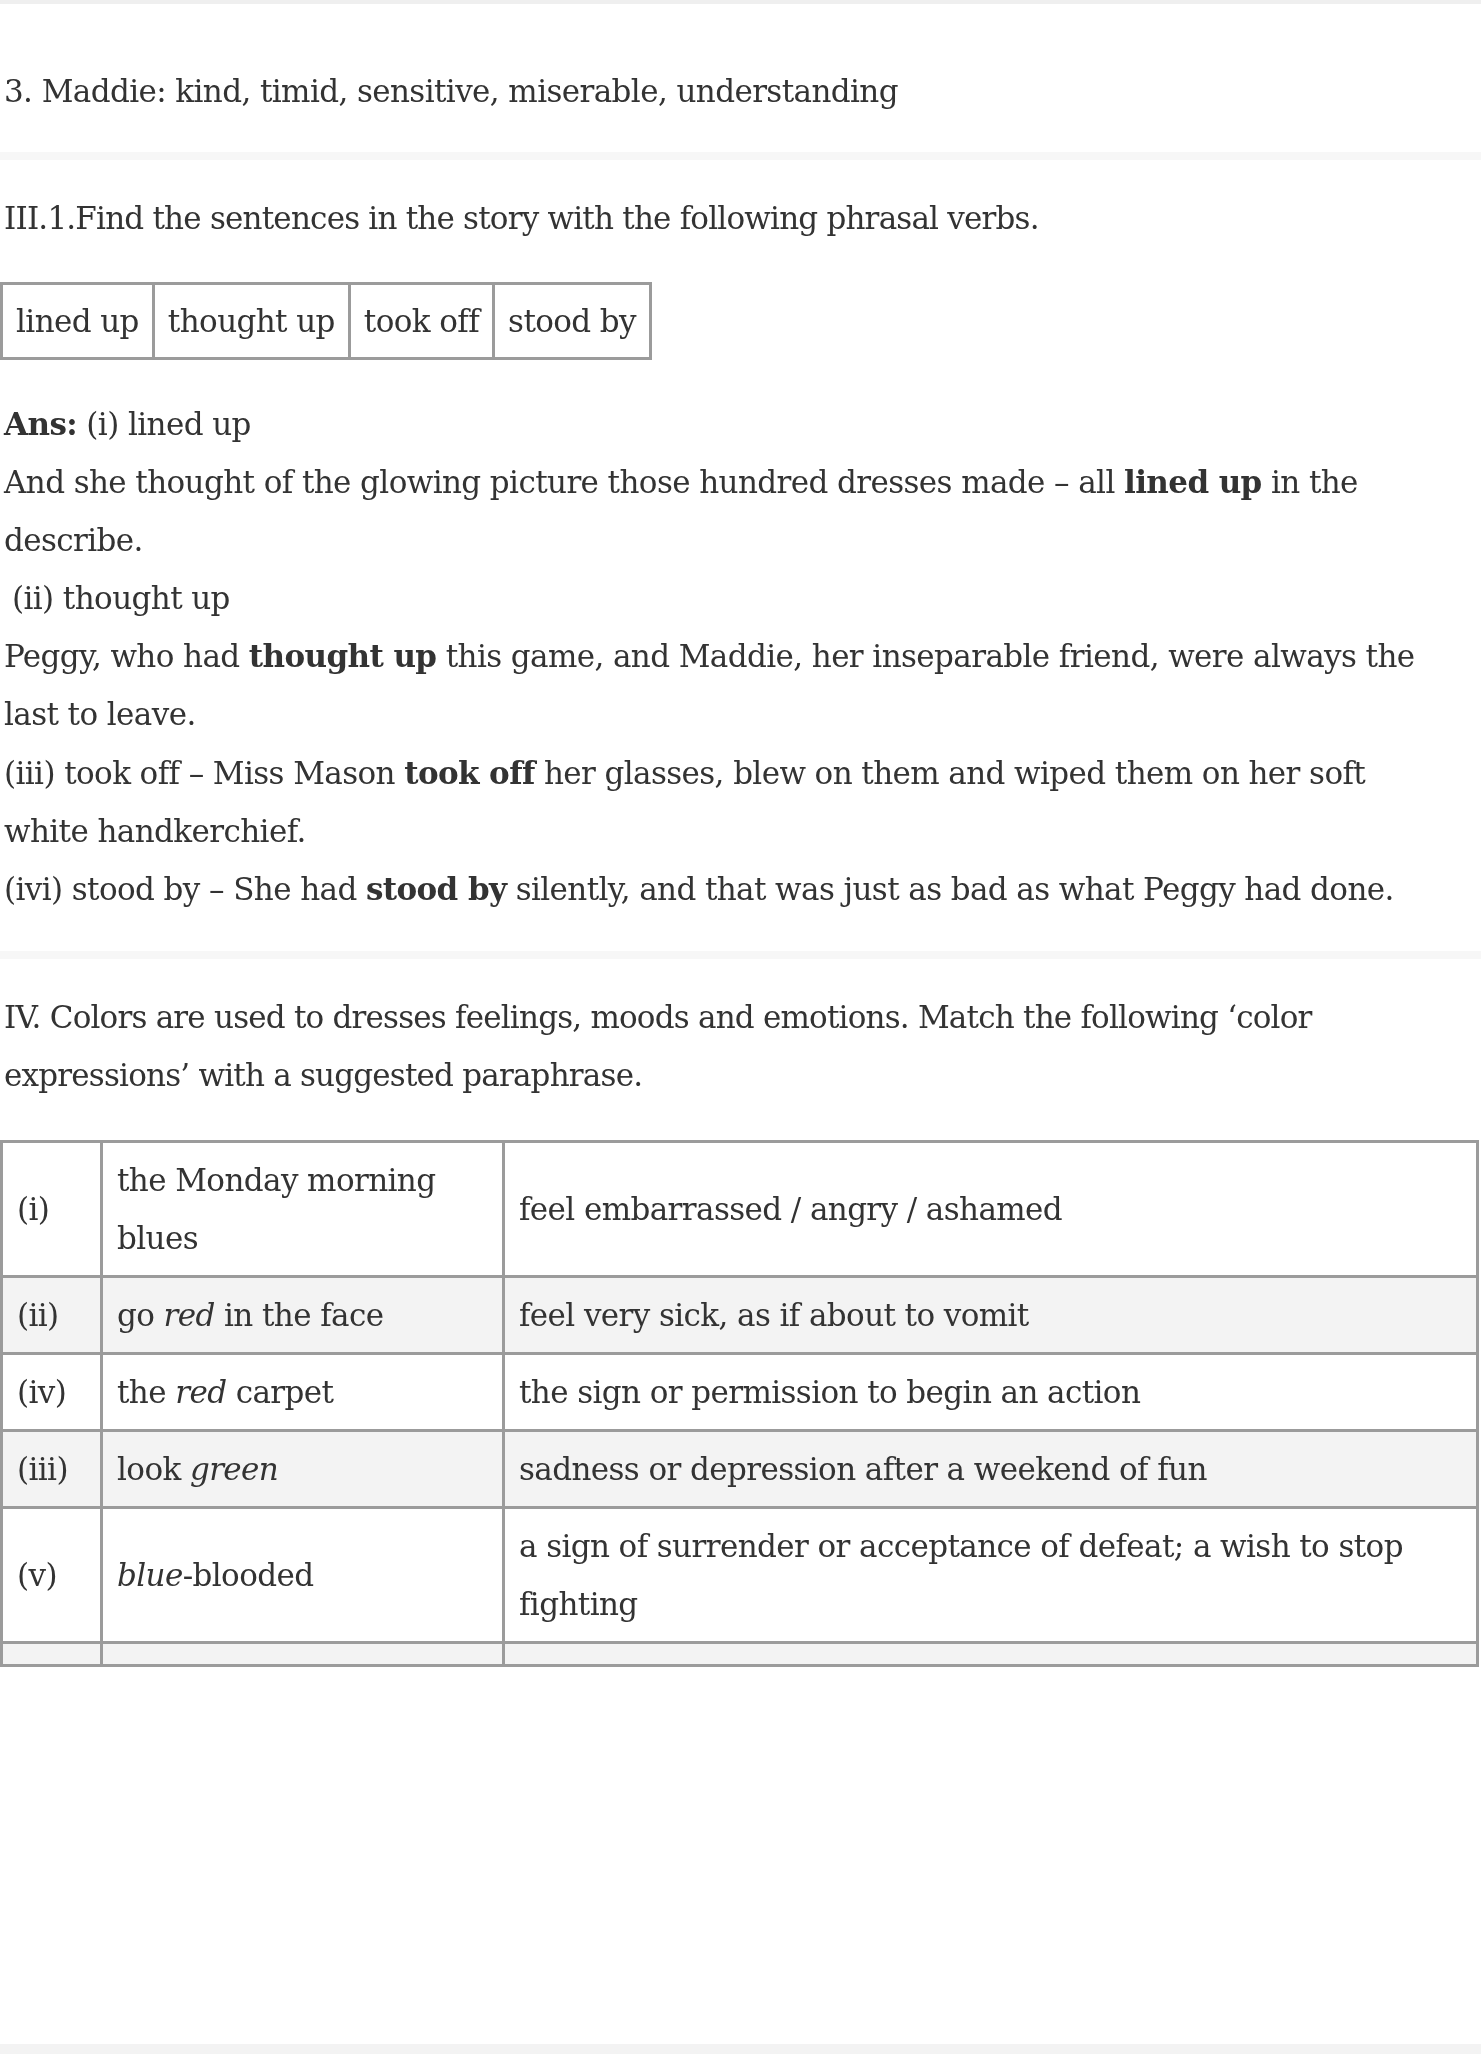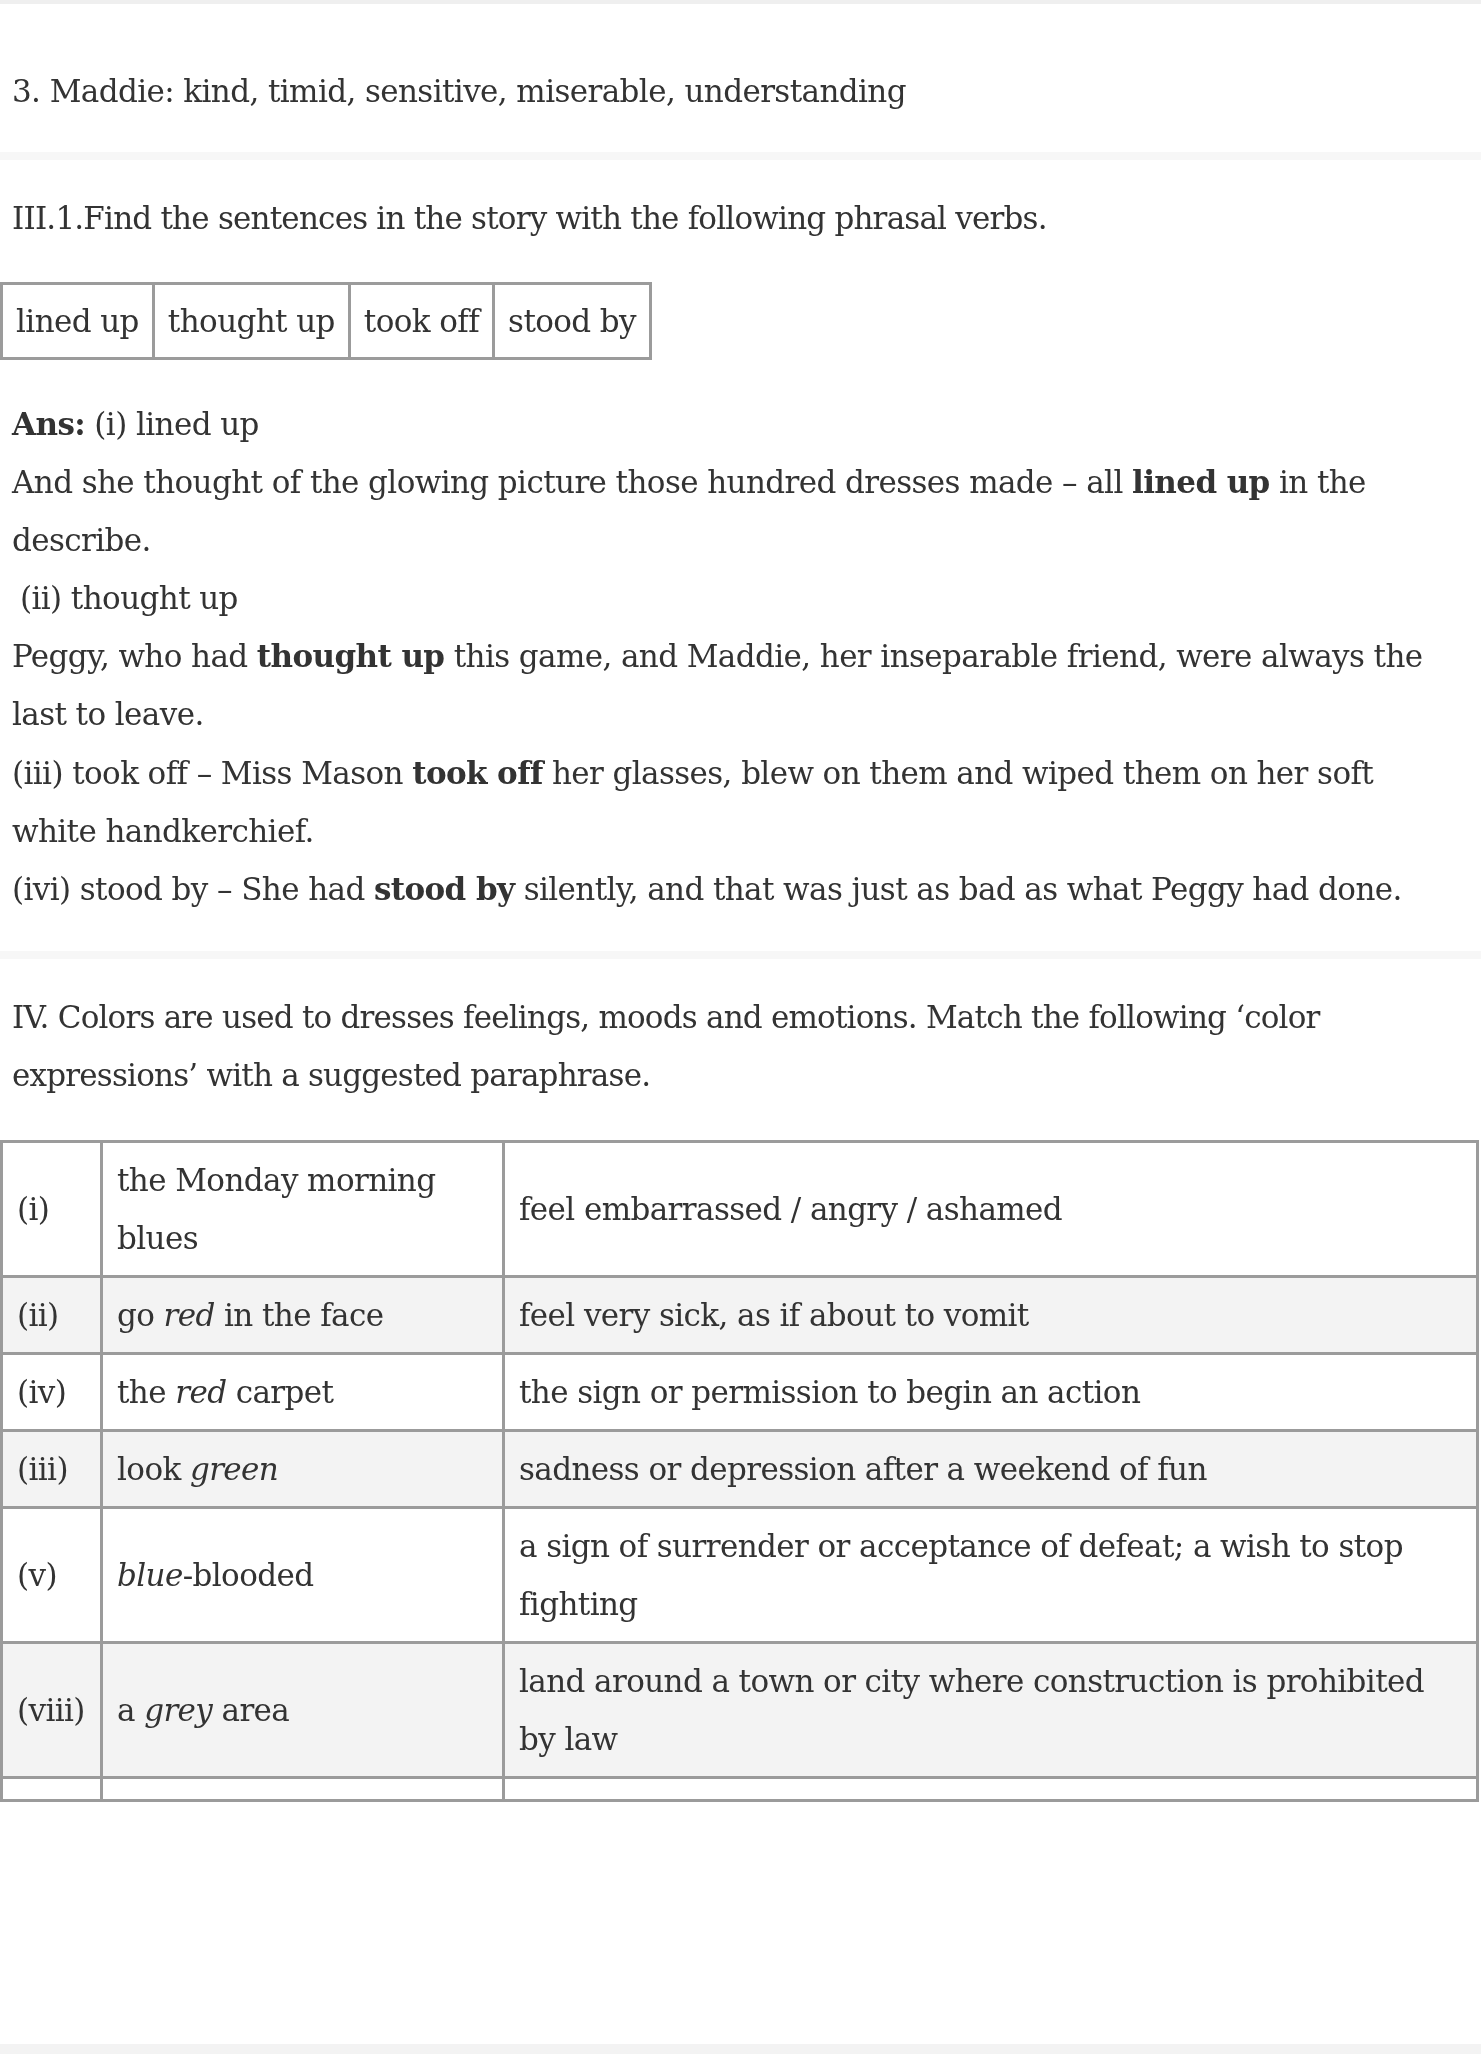--- a/index.html
+++ b/index.html
@@ -5,21 +5,21 @@
   html, body { margin: 0; padding: 0; }
   body {
     width: 1481px; height: 2054px; overflow: hidden; position: relative;
     background: #ffffff; color: #333333;
     font-family: "DejaVu Serif", "Liberation Serif", serif;
     font-size: 31px;
   }
   .band-top { position: absolute; left: 0; top: 0; width: 1481px; height: 4px; background: #efefef; }
   .sep { position: absolute; left: 0; width: 1481px; height: 8px; background: #f7f7f7; }
   .band-bottom { position: absolute; left: 0; top: 2044px; width: 1481px; height: 10px; background: #f3f3f3; }
-  .line { position: absolute; left: 12px; white-space: nowrap; line-height: 58px; height: 58px; letter-spacing: -0.6px; }
+  .line { position: absolute; left: 4px; white-space: nowrap; line-height: 58px; height: 58px; letter-spacing: -0.6px; }
   .heading { font-weight: normal; letter-spacing: -0.8px; }
   b { font-weight: bold; }
   .phrase-table { position: absolute; left: 0; top: 282px; border-collapse: collapse; border: 3px solid #9b9b9b; }
   .phrase-table td { border: 3px solid #9b9b9b; padding: 0 13px; height: 72px; font-size: 31px; letter-spacing: -0.6px; white-space: nowrap; background:#fff; }
   .match-table { position: absolute; left: 0; top: 1140px; width: 1479px; border-collapse: collapse; border: 3px solid #9b9b9b; table-layout: fixed; }
   .match-table td { border: 3px solid #9b9b9b; padding: 8px 14px; line-height: 58px; font-size: 31px; letter-spacing: -0.6px; vertical-align: middle; }
   .match-table tr:nth-child(even) td { background: #f3f3f3; }
   .match-table tr:nth-child(odd) td { background: #ffffff; }
   .match-table col.c1 { width: 100px; }
   .match-table col.c2 { width: 402px; }
@@ -93,25 +93,20 @@
       <tr>
         <td>(iii)</td>
         <td><span>look </span><i>green</i><span></span></td>
         <td>sadness or depression after a weekend of fun</td>
       </tr>
       <tr>
         <td>(v)</td>
         <td><span></span><i>blue</i><span>-blooded</span></td>
         <td>a sign of surrender or acceptance of defeat; a wish to stop fighting</td>
       </tr>
-      <tr>
-        <td>(viii)</td>
-        <td><span>a </span><i>grey</i><span> area</span></td>
-        <td>land around a town or city where construction is prohibited by law</td>
-      </tr>
       <tr class="partial">
         <td></td>
         <td></td>
         <td></td>
       </tr>
     </tbody>
 </table>
 
 <div class="band-bottom"></div>
 

